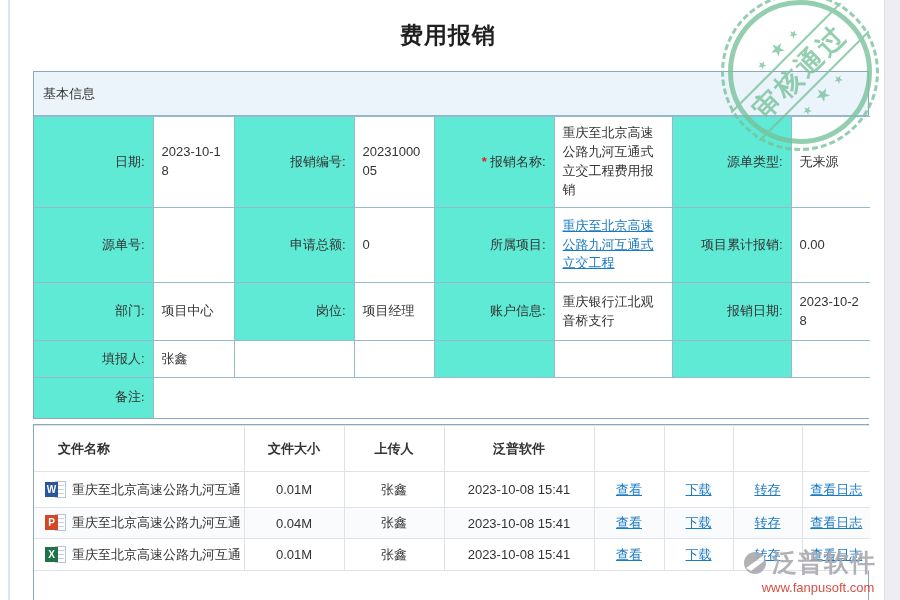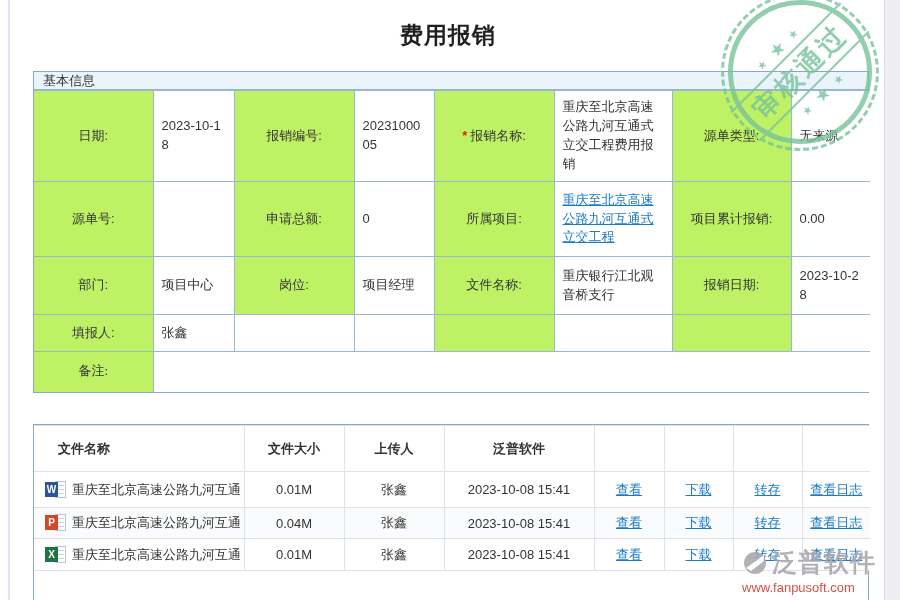--- a/index.html
+++ b/index.html
@@ -11,31 +11,31 @@
   .right-gutter { position:absolute; left:884px; top:0; bottom:0; width:16px; background:#ededf2; border-left:1px solid #dcdce4; }
 
   .page-title { position:absolute; left:0; top:20px; width:896px; text-align:center;
                 font-size:23px; font-weight:bold; color:#1f1f1f; letter-spacing:1px; }
 
   
   .section { position:absolute; left:33px; width:836px; border:1px solid #8ca6ba; background:#fff; }
   .sec-basic { top:71px; }
   .sec-attach { top:424px; height:200px; }
   .section-bar { background:#ebf3fb; font-size:13px; color:#333; padding-left:9px; display:flex; align-items:center; }
-  .sec-basic .section-bar { height:18px; border-bottom:1px solid #94b6ca; }
+  .sec-basic .section-bar { height:44px; border-bottom:1px solid #94b6ca; }
   .sec-attach .section-bar { height:30px; border-bottom:1px solid #b3c9da; }
 
   
   table { border-collapse:collapse; table-layout:fixed; width:836px; }
   .info-table td { border:1px solid #95bacd; font-size:13px; vertical-align:middle;
                    padding:4px 8px; line-height:1.45; word-break:break-all;margin-left:27px; }
   .info-table tr td:first-child { border-left:none; }
   .info-table tr td:last-child  { border-right:none; }
   .info-table tr:last-child td  { border-bottom:none; }
-  .info-table td.lbl { background:#bef264; text-align:center; color:#333; }
+  .info-table td.lbl { background:#5eead4; text-align:right; color:#333; }
   .info-table td.val { background:#fff; text-align:left; }
   .r1 td { height:91px; } .r2 td { height:75px; } .r3 td { height:58px; }
   .r4 td { height:37px; } .r5 td { height:40px;font-family:Liberation Serif, serif; }
   .req { color:#e02020; margin-right:3px; font-weight:bold; }
   a.link { color:#1a7ac5; text-decoration:underline; cursor:pointer; }
 
   
   .att-table td { border:1px solid #dfe3e9; font-size:13px; vertical-align:middle; background:#fff; }
   .att-table tr td:first-child { border-left:none;margin-top:24px; }
   .att-table tr td:last-child  { border-right:none;margin-left:40px; }
@@ -66,21 +66,21 @@
                  justify-content:center; transform:rotate(-45deg); }
   .stamp-band { width:100%; text-align:center; border-top:2px solid currentColor; border-bottom:2px solid currentColor;
                 padding:1px 0; margin:2px 0; font-size:27px; font-weight:bold; letter-spacing:3px; }
   .srow { display:flex; gap:9px; align-items:center; line-height:1; }
   .srow .s { font-size:11px; } .srow .m { font-size:18px; }
 
   
   .watermark { position:absolute; left:742px; top:546px; width:152px; z-index:6; opacity:.9; pointer-events:none; }
   .wm-row { display:flex; align-items:center; gap:4px; }
   .wm-name { font-size:25px; font-weight:bold; color:#a9a9af; letter-spacing:1px; }
-  .wm-url { font-size:13px; color:#d23b2f; margin-top:1px; text-align:left; }
+  .wm-url { font-size:13px; color:#d23b2f; margin-top:1px; text-align:center; }
 </style>
 </head>
 <body>
 
 <div class="screen">
   <div class="left-line"></div>
   <div class="right-gutter"></div>
 
   <div class="page-title">费用报销</div>
 
@@ -118,21 +118,21 @@
         <td class="lbl">所属项目:</td>
         <td class="val"><a class="link">重庆至北京高速公路九河互通式立交工程</a></td>
         <td class="lbl">项目累计报销:</td>
         <td class="val">0.00</td>
       </tr>
       <tr class="r3">
         <td class="lbl">部门:</td>
         <td class="val">项目中心</td>
         <td class="lbl">岗位:</td>
         <td class="val">项目经理</td>
-        <td class="lbl">文件名称:</td>
+        <td class="lbl">账户信息:</td>
         <td class="val">重庆银行江北观音桥支行</td>
         <td class="lbl">报销日期:</td>
         <td class="val">2023-10-28</td>
       </tr>
       <tr class="r4">
         <td class="lbl">填报人:</td>
         <td class="val">张鑫</td>
         <td class="val"></td>
         <td class="val"></td>
         <td class="lbl"></td>

